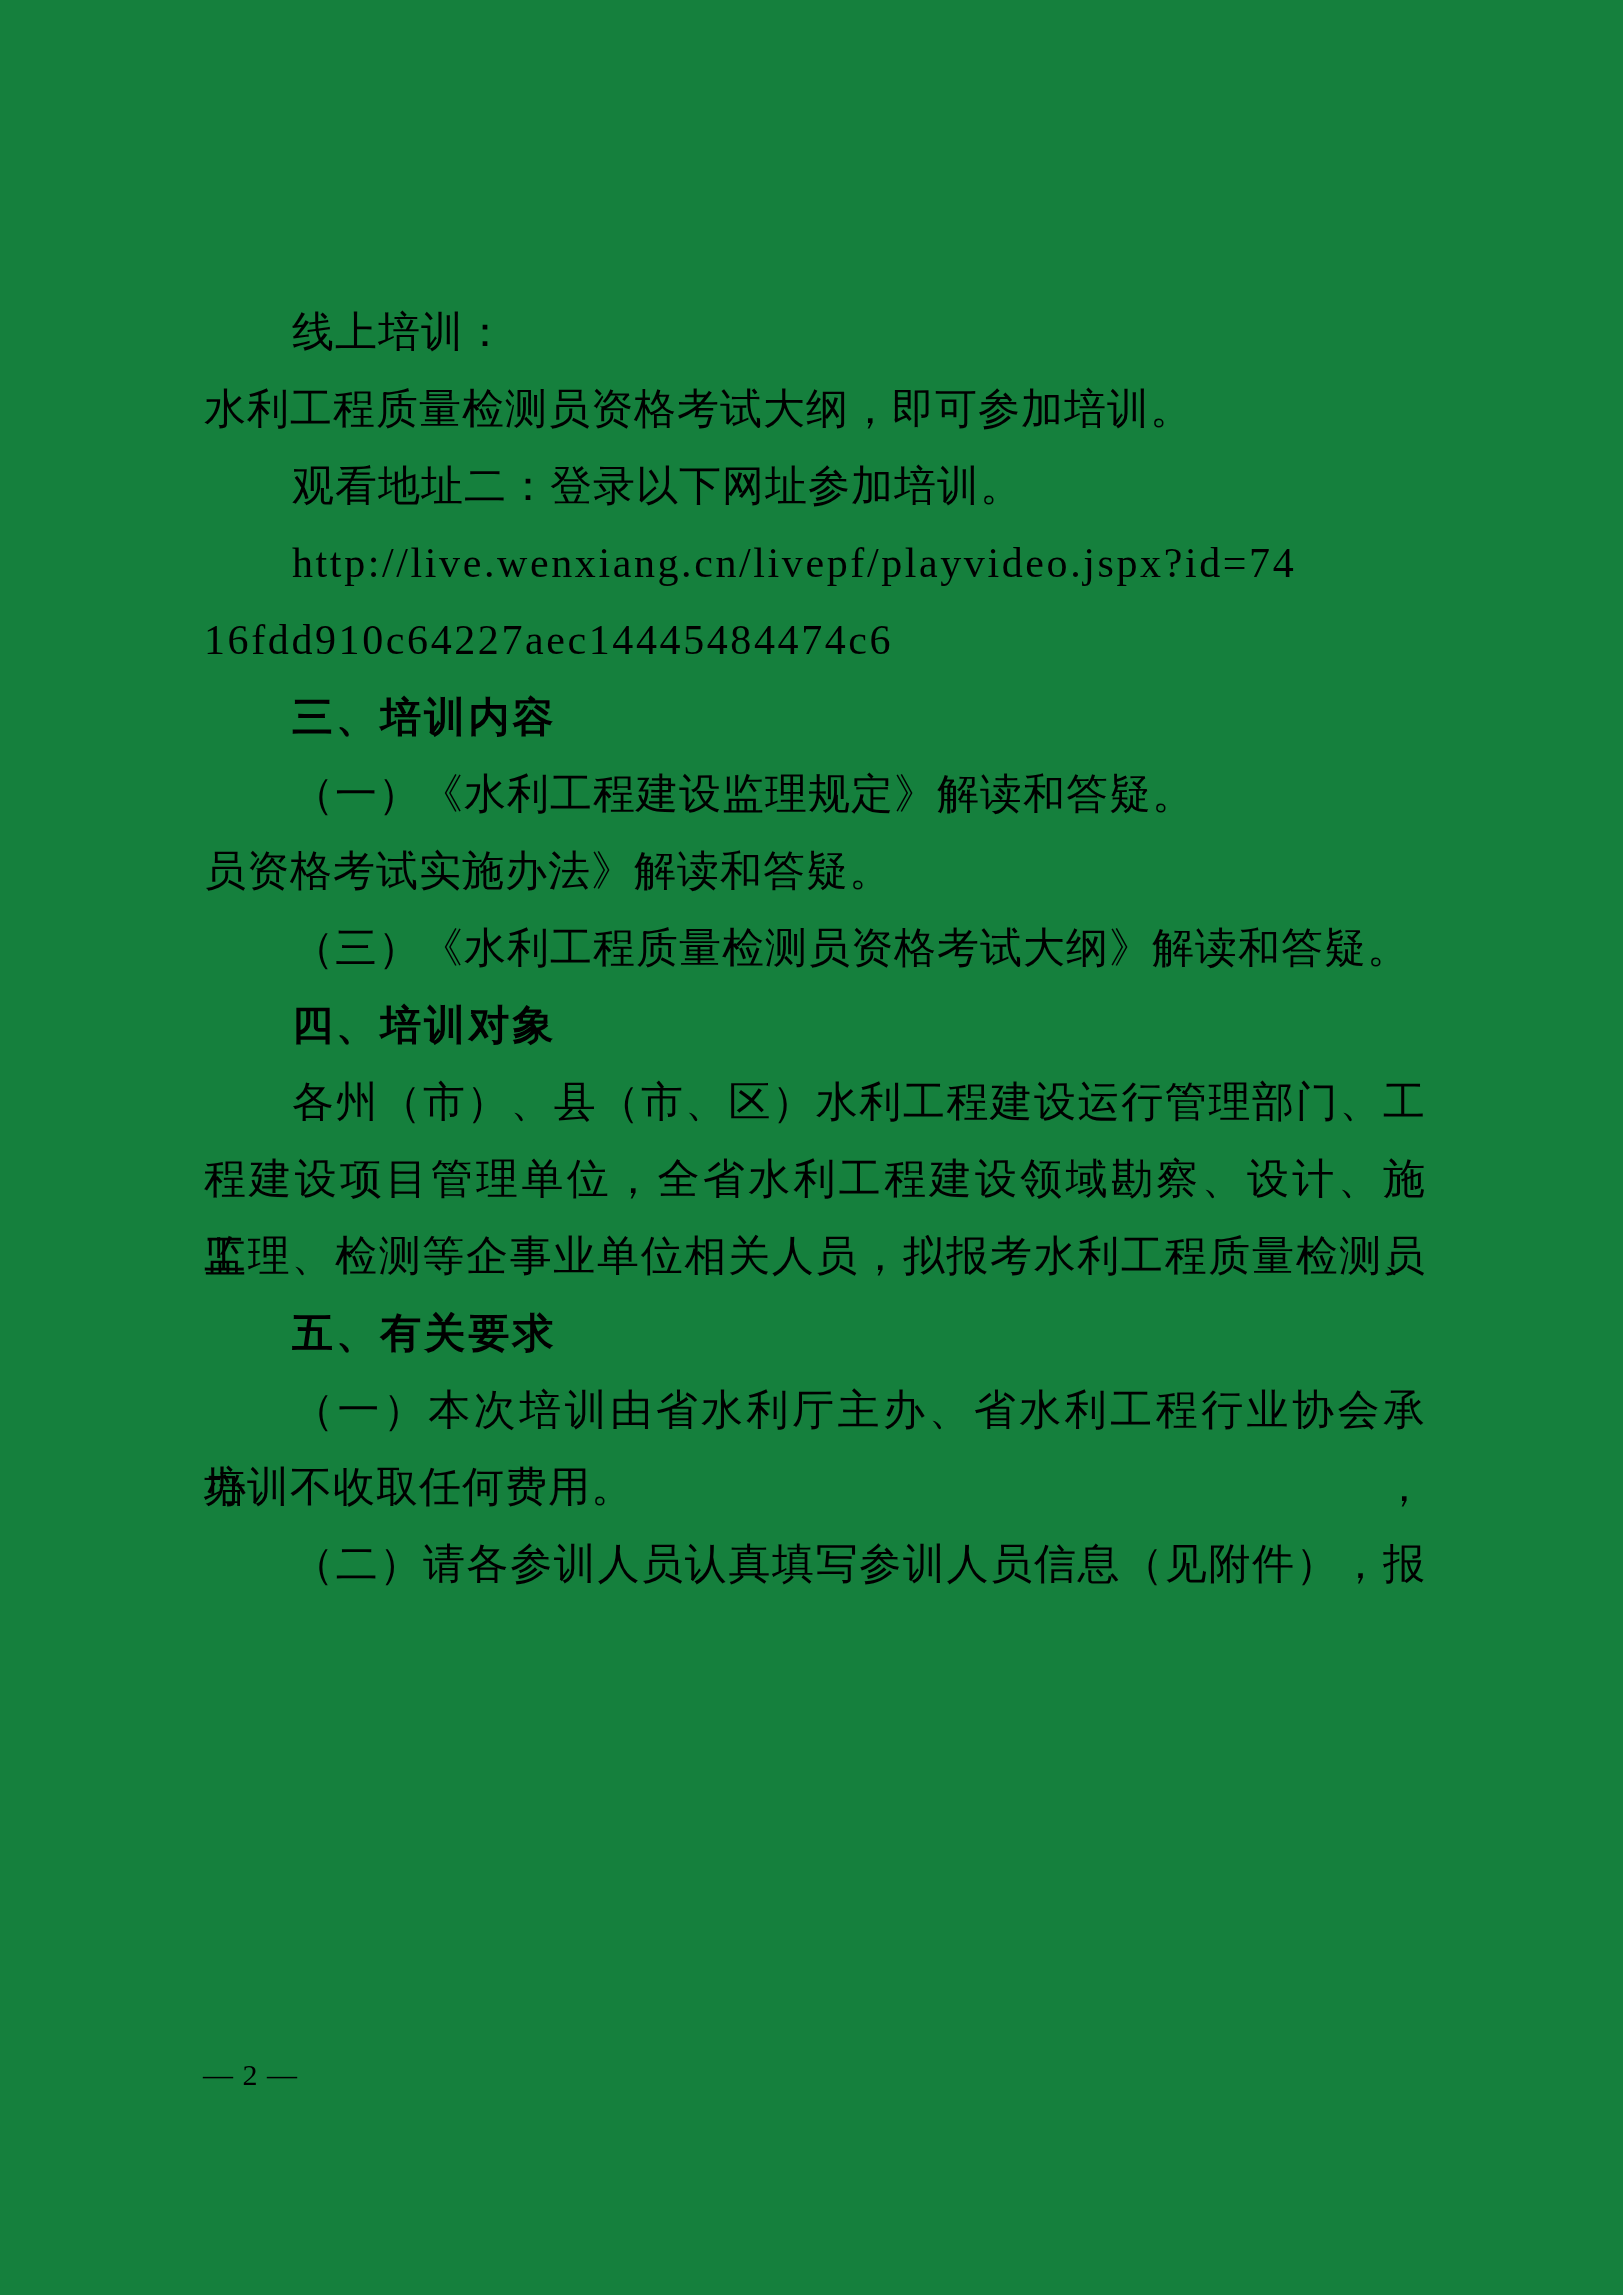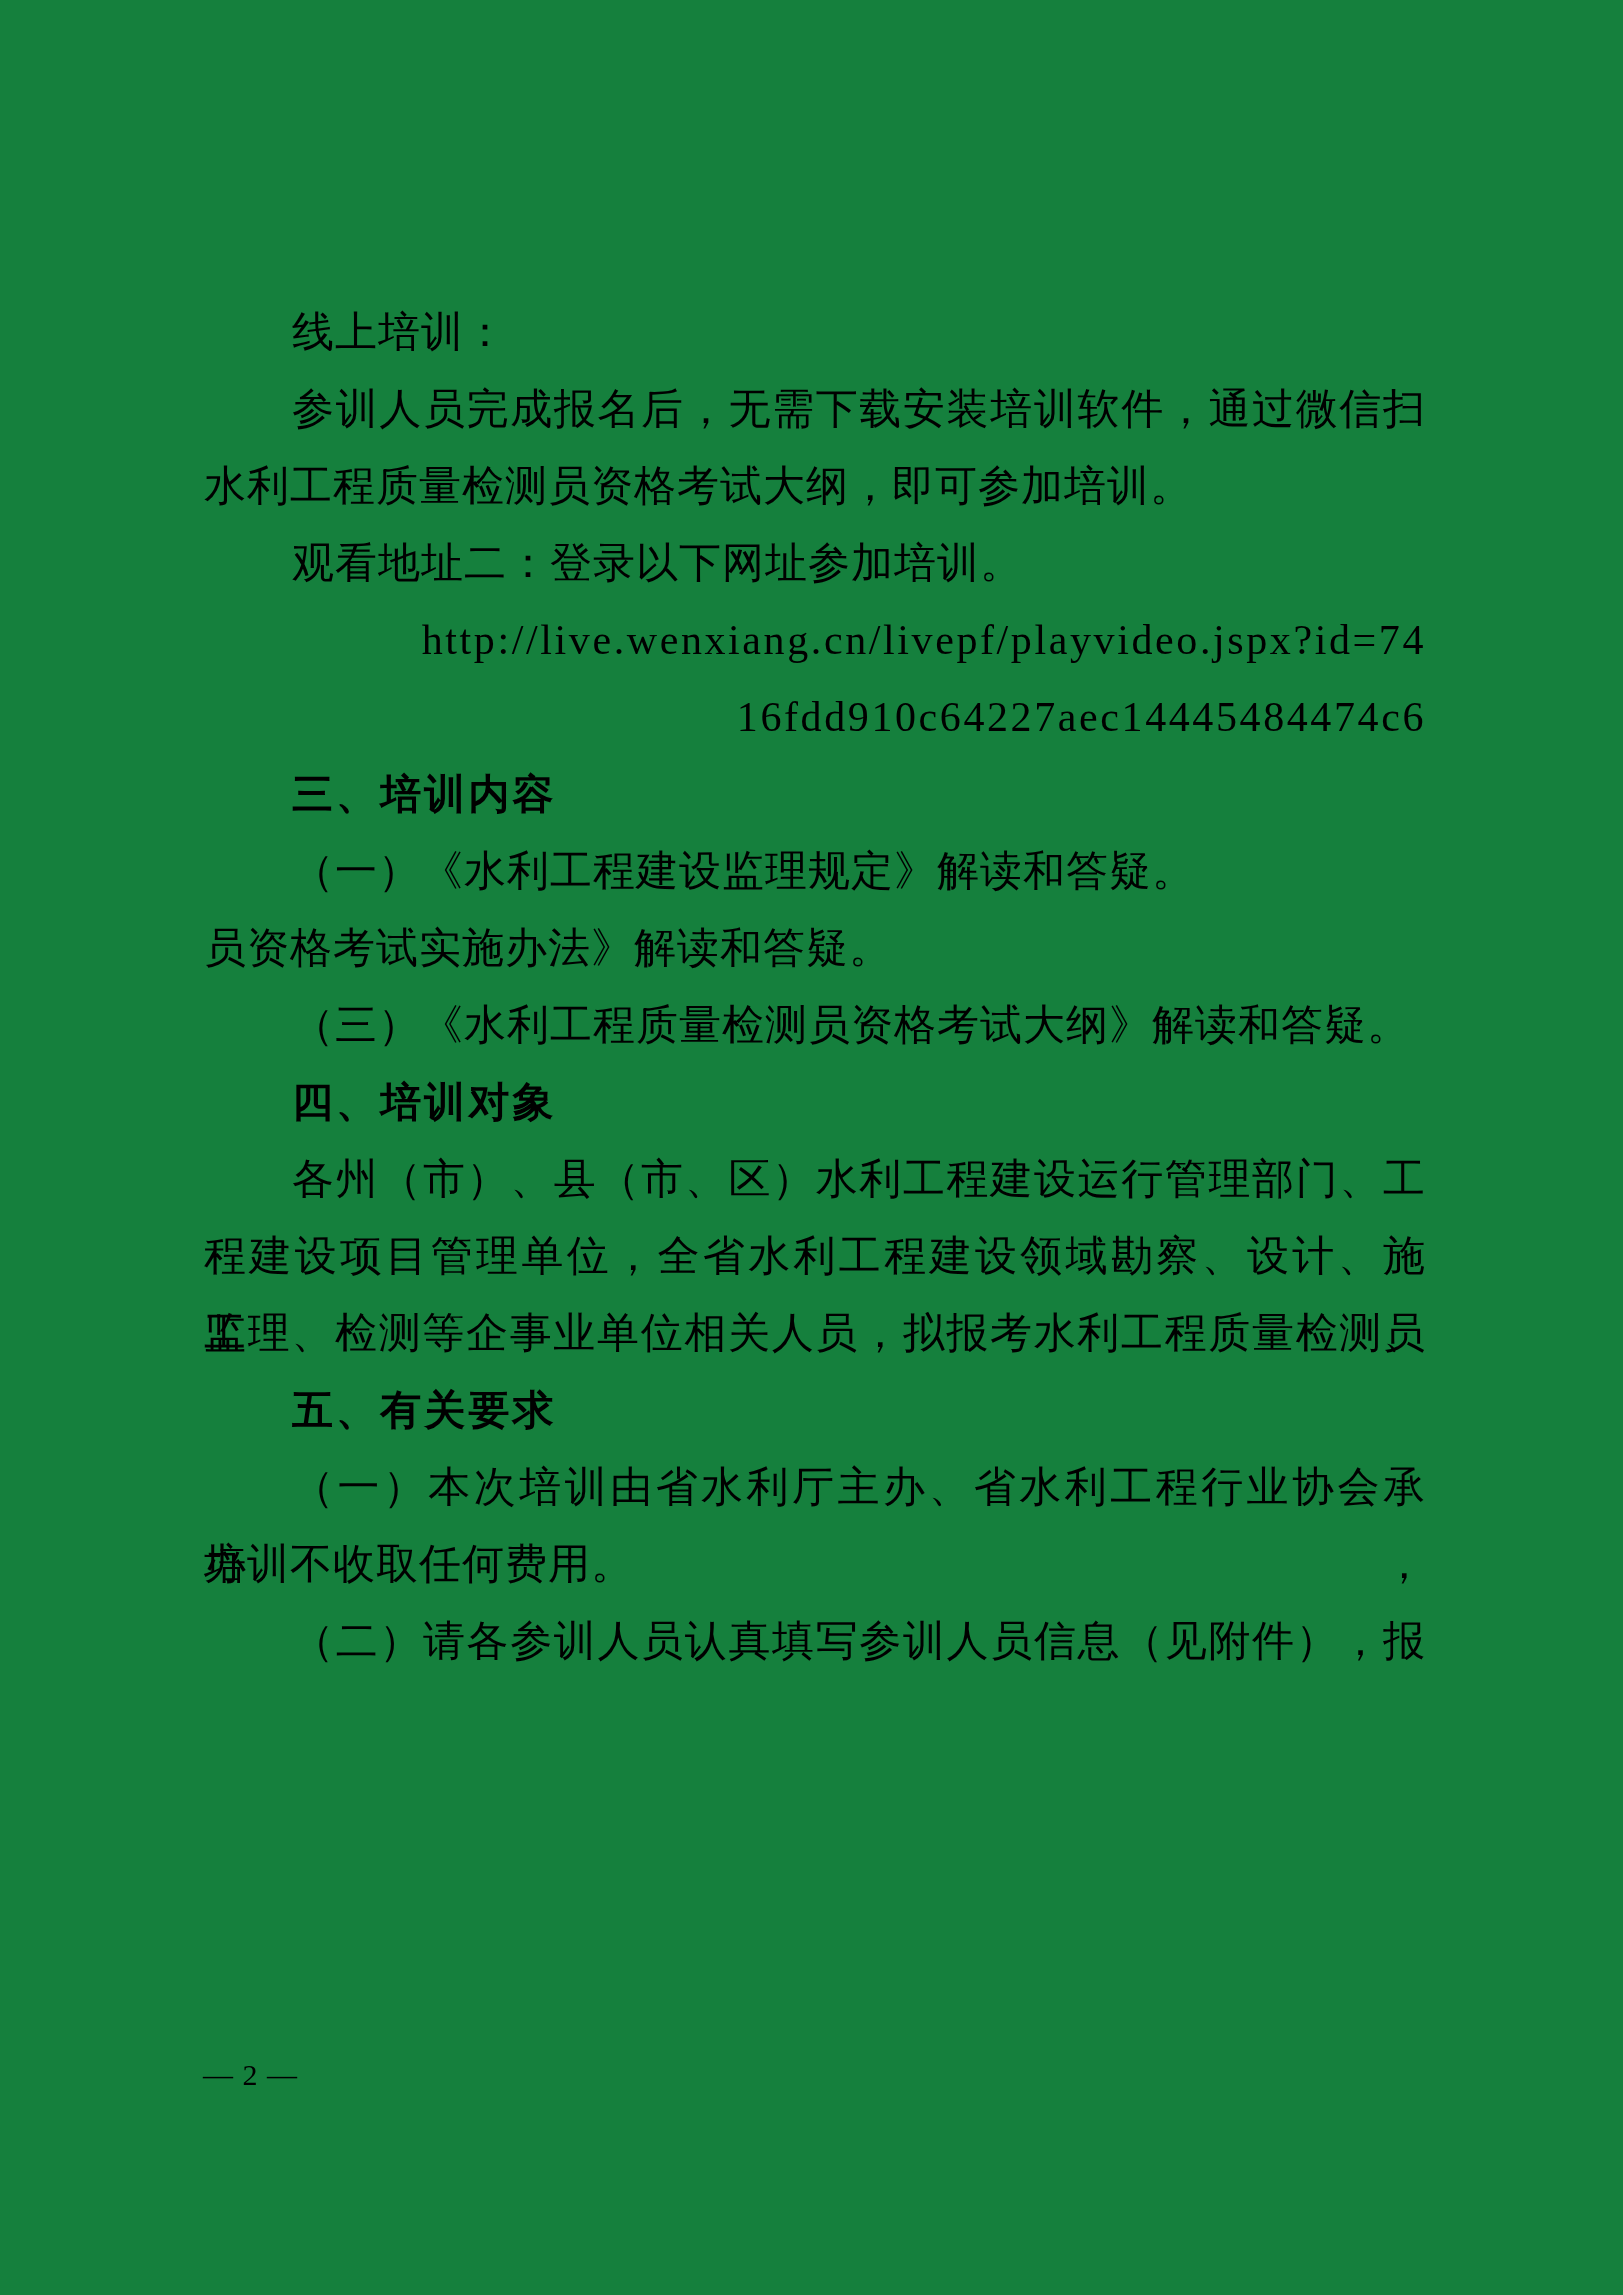--- a/index.html
+++ b/index.html
@@ -40,41 +40,39 @@
   }
   .line.heading {
     font-family: "Liberation Sans", "DejaVu Sans", sans-serif;
     font-weight: 700;
     font-size: 41px;
     letter-spacing: 3.1px;
   }
   .line.url {
     font-family: "Liberation Serif", "DejaVu Serif", serif;
     letter-spacing: 2.6px;
-    text-align: right;
   }
   .footer {
     position: absolute;
     left: 203px;
     top: 2052px;
     height: 46px;
     line-height: 46px;
     font-size: 30px;
     letter-spacing: 1px;
     font-family: "Liberation Serif", "DejaVu Serif", serif;
     color: #000000;
   }
 </style>
 </head>
 <body>
 
 <div class="page">
   <div class="content">
     <div class="line indent">线上培训：</div>
-    <div class="line indent justify">参训人员完成报名后，无需下载安装培训软件，通过微信扫</div>
     <div class="line">水利工程质量检测员资格考试大纲，即可参加培训。</div>
     <div class="line indent">观看地址二：登录以下网址参加培训。</div>
     <div class="line url indent">http://live.wenxiang.cn/livepf/playvideo.jspx?id=74</div>
     <div class="line url">16fdd910c64227aec14445484474c6</div>
     <div class="line heading indent">三、培训内容</div>
     <div class="line indent">（一）《水利工程建设监理规定》解读和答疑。</div>
     <div class="line">员资格考试实施办法》解读和答疑。</div>
     <div class="line indent">（三）《水利工程质量检测员资格考试大纲》解读和答疑。</div>
     <div class="line heading indent">四、培训对象</div>
     <div class="line indent justify">各州（市）、县（市、区）水利工程建设运行管理部门、工</div>

